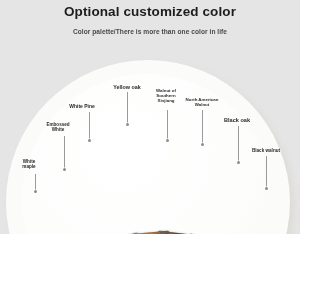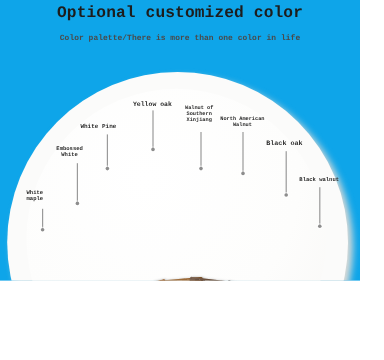--- a/index.html
+++ b/index.html
@@ -5,22 +5,22 @@
   html, body {
     margin: 0;
     padding: 0;
     background: #ffffff;
   }
   #page {
     position: relative;
     width: 300px;
     height: 234px;
     overflow: hidden;
-    background: #0ea5e9;
-    font-family: Liberation Mono, monospace;
+    background: #e5e5e5;
+    font-family: Liberation Sans, sans-serif;
   }
 
   
   .title {
     position: absolute;
     top: 4px;
     left: 0;
     width: 300px;
     text-align: center;
     font-size: 13.5px;

